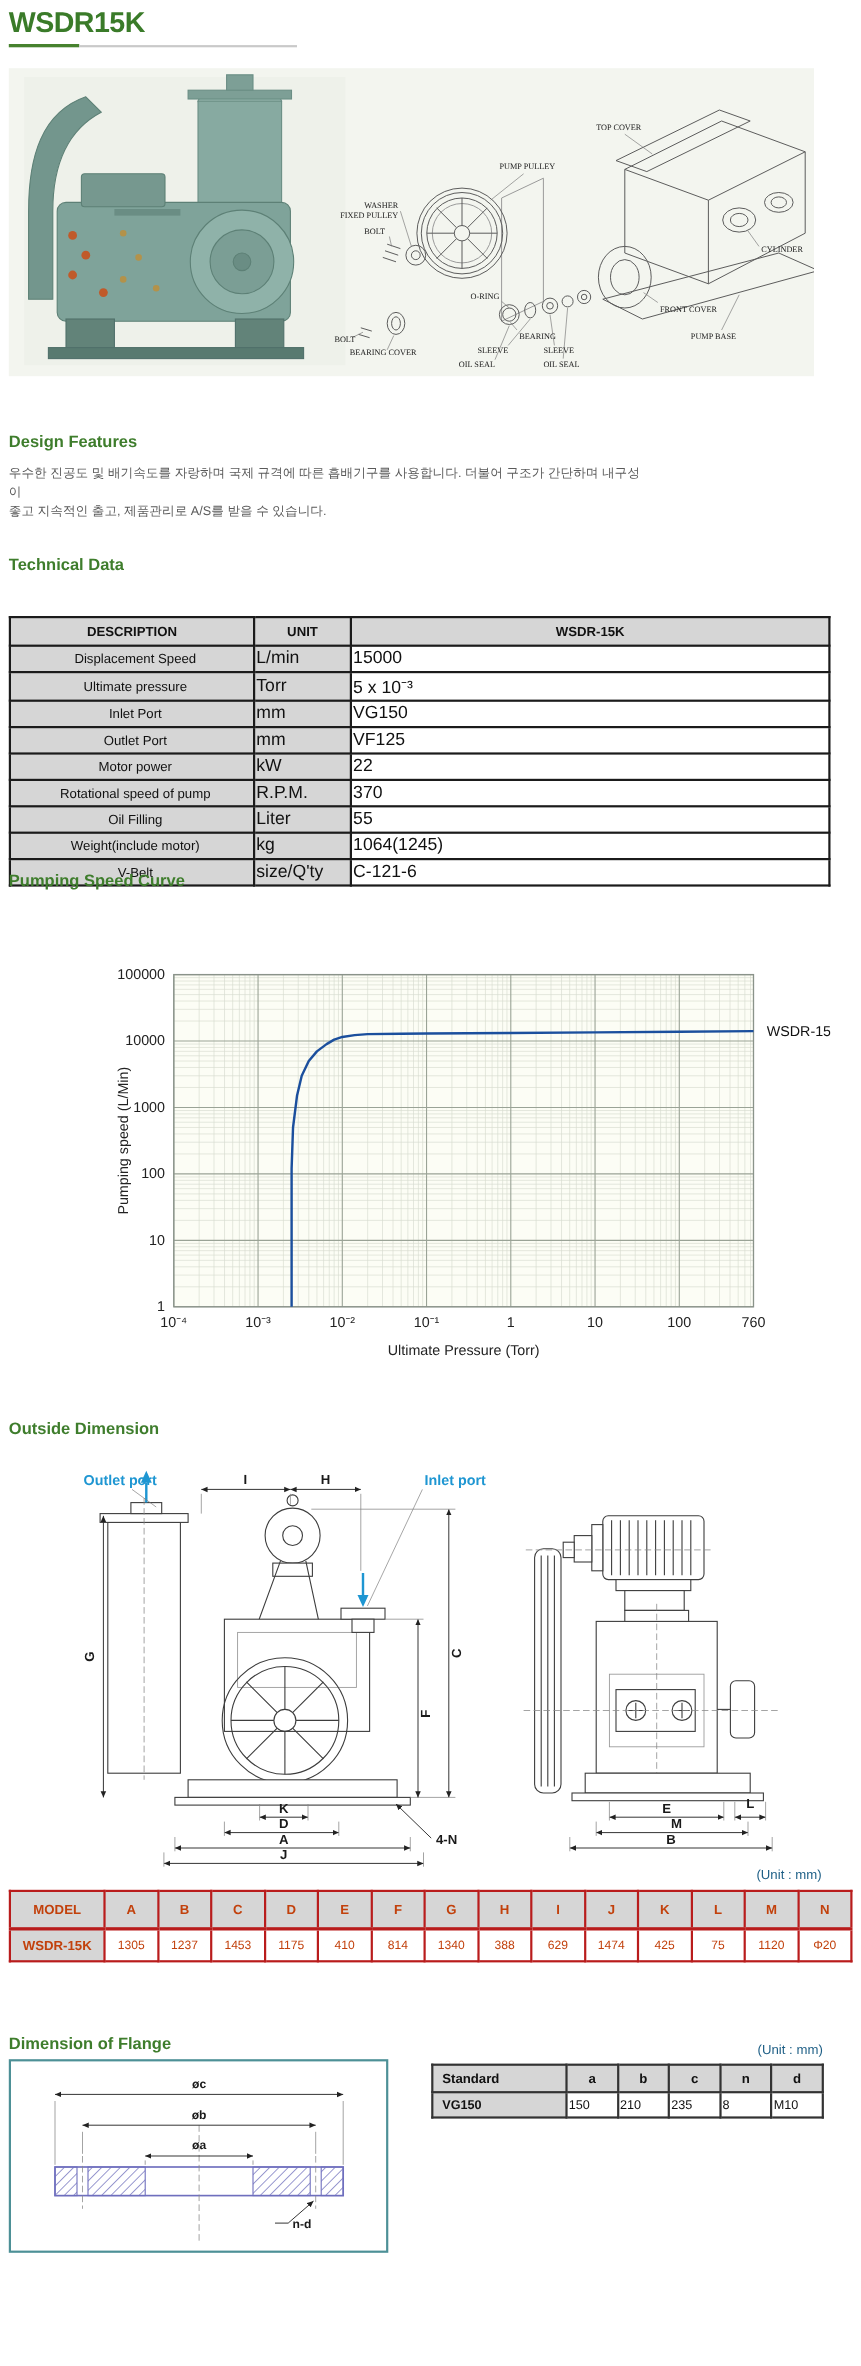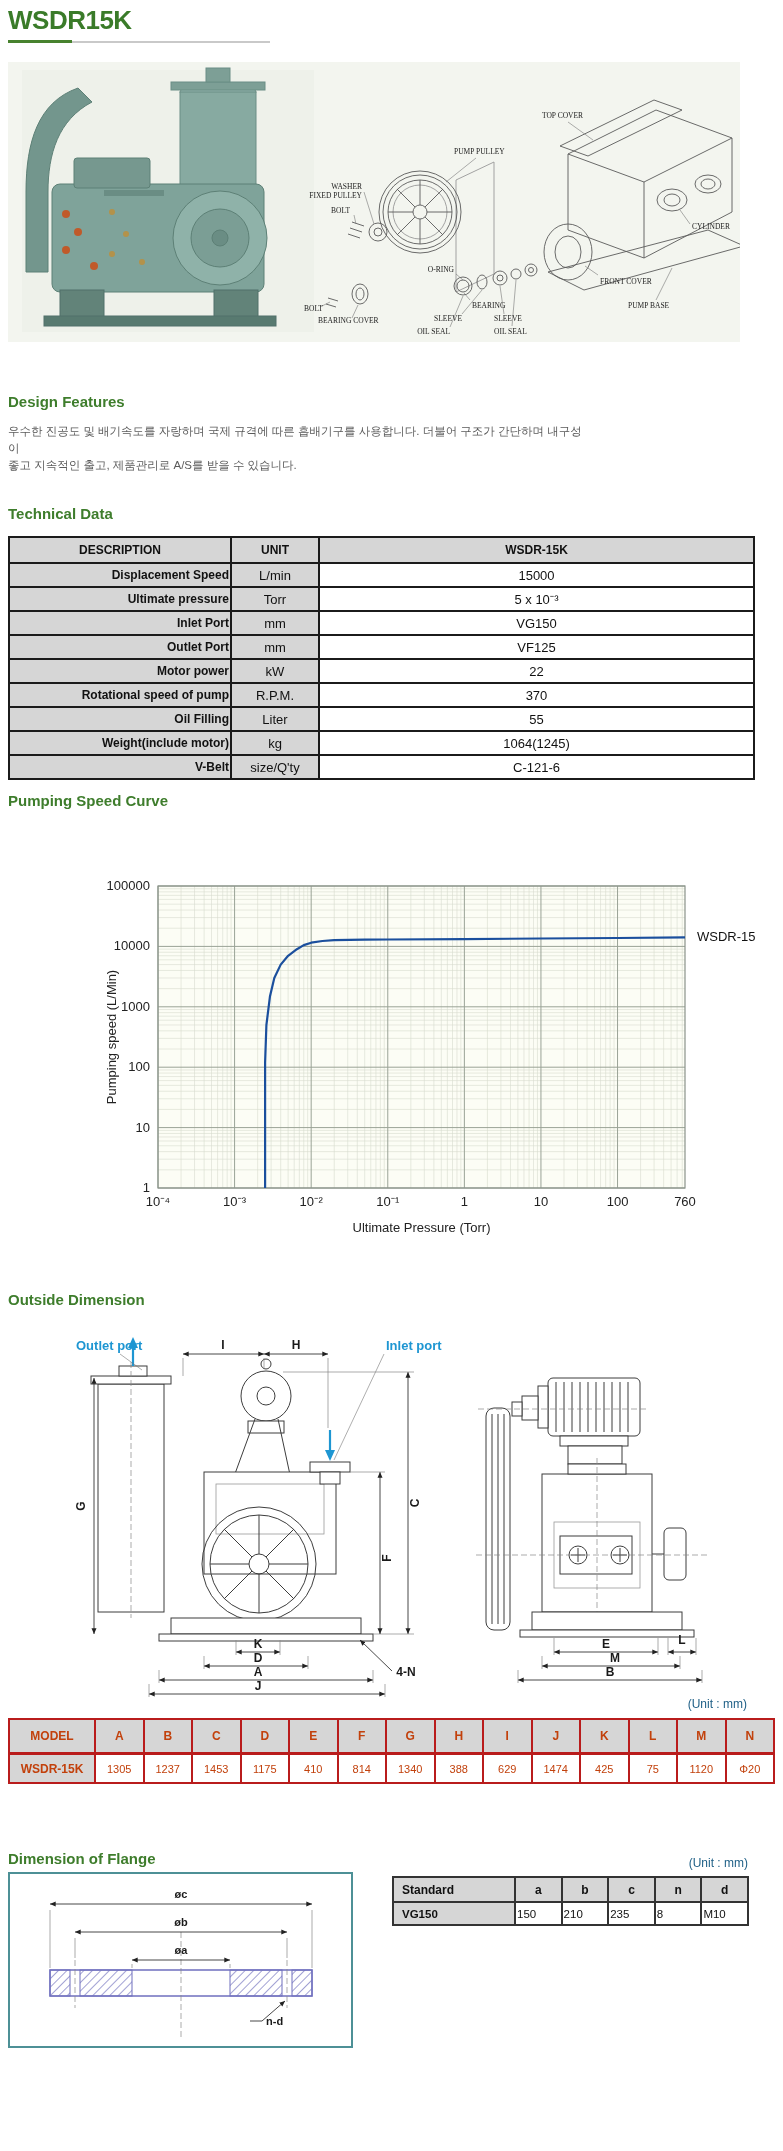--- a/index.html
+++ b/index.html
@@ -5,25 +5,25 @@
   body{margin:0;background:#fff}
   #page{position:relative;width:783px;height:2151px;background:#fff;
         font-family:"Liberation Sans",sans-serif;overflow:hidden}
   .title{position:absolute;left:8px;top:5px;font-size:26px;font-weight:bold;color:#3a7b29;letter-spacing:-.5px}
   .rule-green{position:absolute;left:8px;top:40px;width:64px;height:3px;background:#47822e}
   .rule-gray{position:absolute;left:72px;top:41px;width:198px;height:2px;background:#c9c9c9}
   .imgbox{position:absolute;left:8px;top:62px;width:732px;height:280px;background:#f3f5ef}
   .sech{position:absolute;left:8px;font-size:15px;font-weight:bold;color:#3e7d2c}
   .para{position:absolute;left:8px;top:423px;width:580px;font-size:11.5px;color:#5a5a5a;line-height:17px}
   table{border-collapse:collapse;position:absolute}
-  .tech{left:8px;top:536px;width:747px;table-layout:fixed}
+  .tech{left:8px;top:560px;width:747px;table-layout:fixed}
   .tech th,.tech td{border:2px solid #1b1b1b;color:#111}
   .tech th{background:#d6d6d6;height:22px;font-size:12px}
-  .tech td{height:20px;text-align:center;font-size:13px;background:#fff}
-  .tech td:first-child{background:#d6d6d6;text-align:right;padding-left:7px;font-weight:bold;font-size:12px}
+  .tech td{height:20px;font-size:16px;background:#fff}
+  .tech td:first-child{background:#d6d6d6;text-align:center;padding-left:7px;font-weight:normal;font-size:12px}
   .tech td:nth-child(2){background:#d6d6d6}
   .dim{left:8px;top:1718px;width:767px;table-layout:fixed}
   .dim th,.dim td{border:2px solid #b91c1c;text-align:center;color:#c2410c}
   .dim th{background:#d6d6d6;height:30px;font-size:12px;border-bottom-width:3px}
   .dim td{height:25px;font-size:11px;background:#fff}
   .dim td:first-child{background:#d6d6d6;font-weight:bold;font-size:12px}
   .flange-t{left:392px;top:1876px;width:357px;table-layout:fixed}
   .flange-t th,.flange-t td{border:2px solid #333;color:#111}
   .flange-t th{background:#d6d6d6;height:21px;font-size:12px}
   .flange-t td{height:19px;background:#fff;font-size:11.5px;text-align:left}

